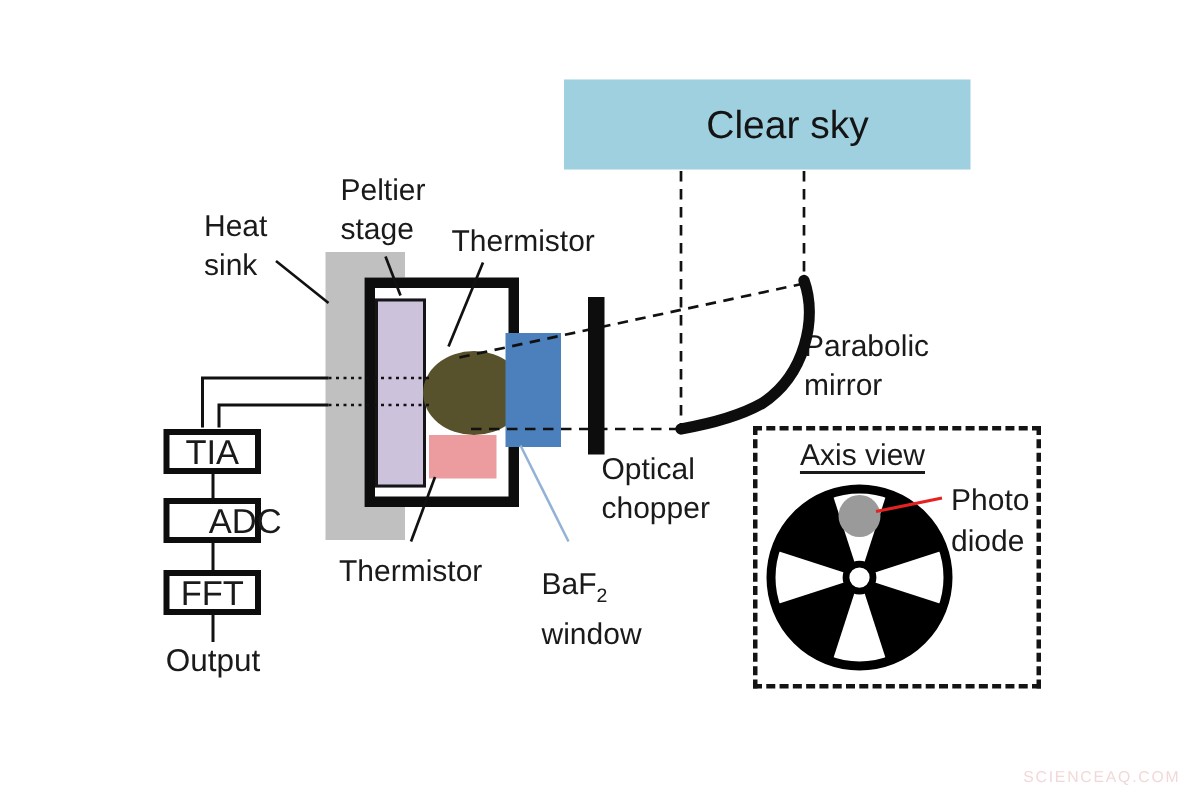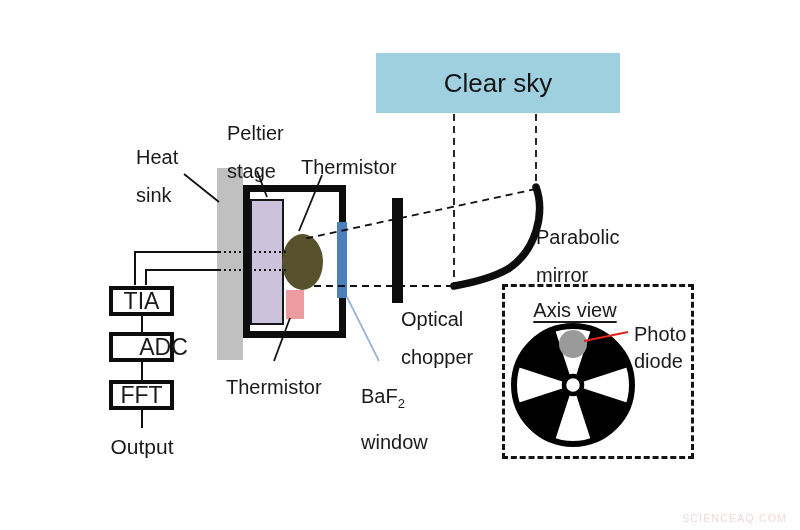--- a/index.html
+++ b/index.html
@@ -1,21 +1,21 @@
 <!DOCTYPE html>
 <html><head>
 <meta charset="utf-8">
 <style>
   html,body{margin:0;padding:0;background:#fff;}
   #stage{
     position:relative;width:800px;height:530px;background:#ffffff;overflow:hidden;
     font-family:"Liberation Sans",sans-serif;color:#1a1a1a;
   }
-  .abs{position:absolute;}
-  .label{position:absolute;font-size:20px;line-height:38px;color:#1a1a1a;}
+  .abs{position:absolute;padding-left:27px;}
+  .label{position:absolute;font-size:20px;line-height:26px;color:#1a1a1a;}
   .svglayer{position:absolute;left:0;top:0;width:800px;height:530px;}
   
   #sky-box{left:376px;top:53px;width:244px;height:60px;background:#9ed0e0;
     display:flex;align-items:center;justify-content:center;font-size:26px;color:#141414;}
   #heat-sink{left:217px;top:168px;width:26px;height:192px;background:#c0c0c0;}
   #enclosure{left:243px;top:185px;width:103px;height:153px;border:7px solid #0d0d0d;box-sizing:border-box;background:#ffffff;}
   #peltier{left:250px;top:199px;width:34px;height:126px;background:#ccc2dc;border:2px solid #161616;box-sizing:border-box;}
   #thermistor{left:286px;top:290px;width:18px;height:29px;background:#ec9b9e;}
   #photodiode{left:282px;top:234px;width:41px;height:56px;background:#57512c;border-radius:50%;}
   #baf2-window{left:337px;top:222px;width:10px;height:76px;background:#4c80bd;}

